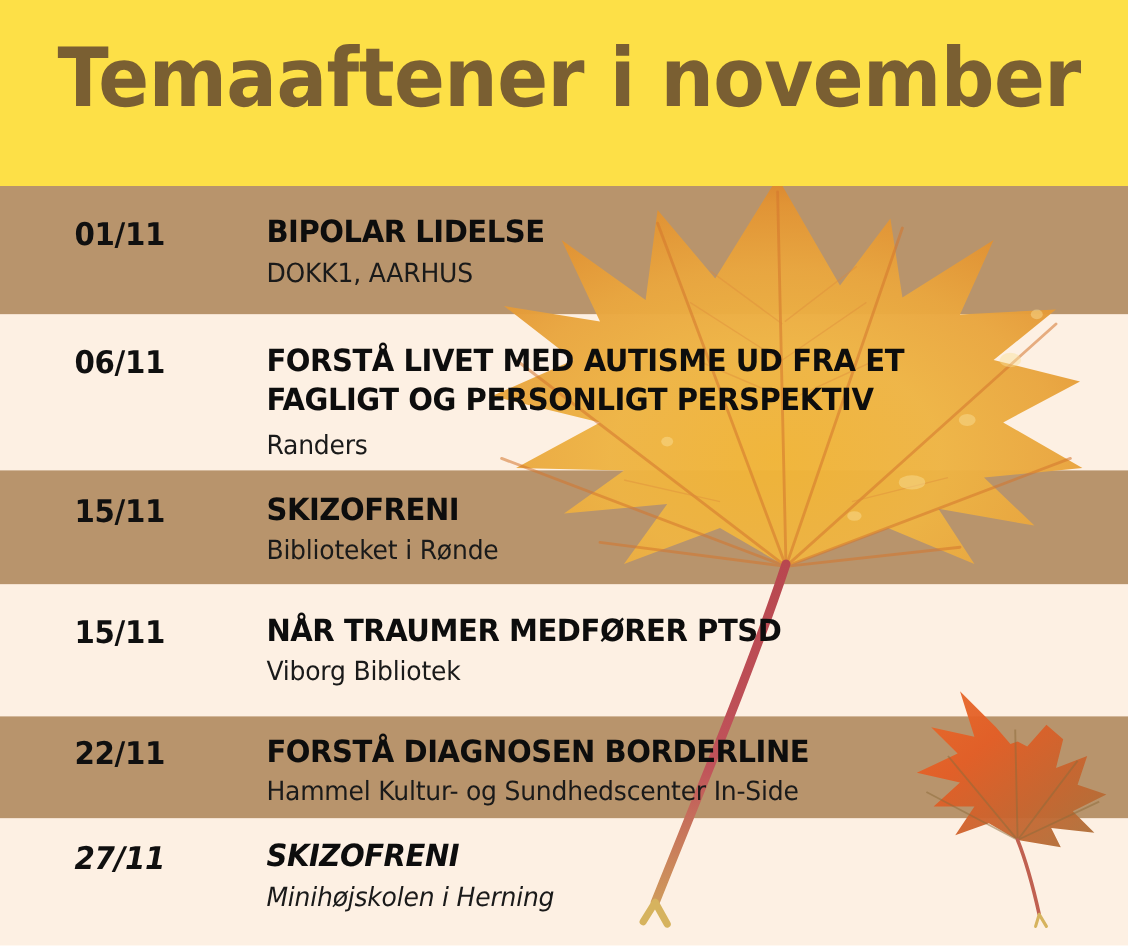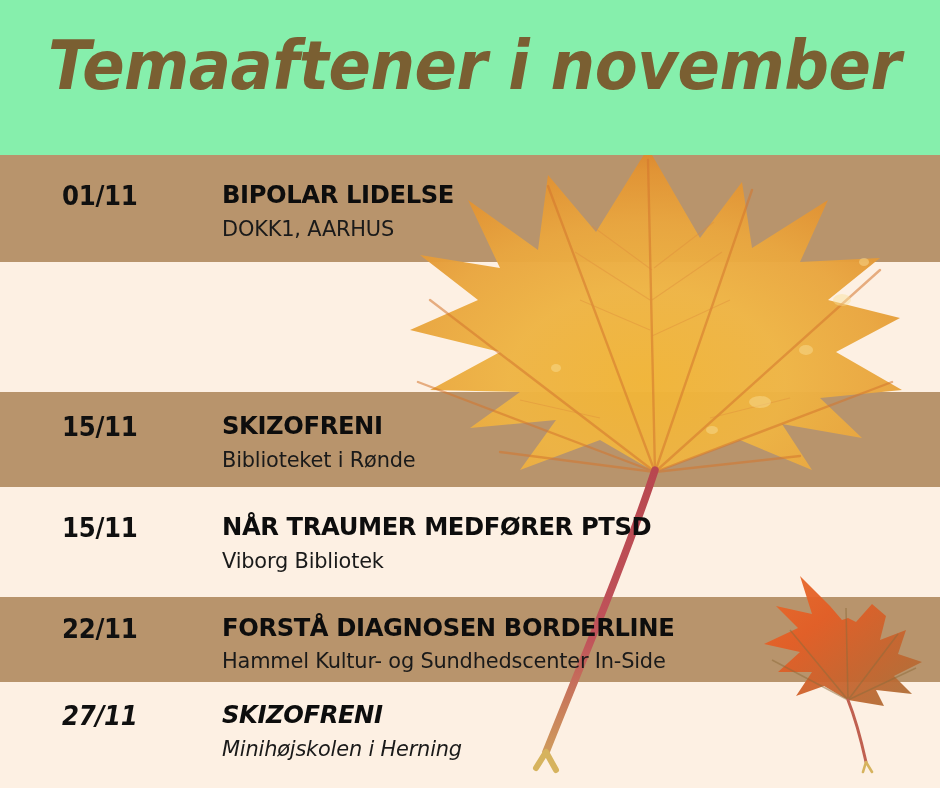--- a/index.html
+++ b/index.html
@@ -14,23 +14,22 @@
     background: #fdf0e3;
     overflow: hidden;
     font-family: "Liberation Sans", sans-serif;
   }
   
   #header {
     position: absolute;
     left: 0; top: 0;
     width: 940px;
     height: 155px;
-    background: #86efac;
+    background: #fde047;
     z-index: 4;
-    font-style: italic;
   }
   #poster-title {
     position: absolute;
     left: 48px;
     top: 27px;
     font-family: "DejaVu Sans", sans-serif;
     font-size: 68px;
     font-weight: 700;
     letter-spacing: -0.5px;
     color: #7a5f32;
@@ -223,20 +222,25 @@
   </div>
 
   <div id="rows">
 
     <div class="row" style="top:155px;height:107px;">
       <div class="row-date" style="top:26px;">01/11</div>
       <div class="row-title" style="top:23px;">BIPOLAR LIDELSE</div>
       <div class="row-venue" style="top:61px;">DOKK1, AARHUS</div>
     </div>
 
+    <div class="row" style="top:262px;height:130px;">
+      <div class="row-date" style="top:26px;">06/11</div>
+      <div class="row-title" style="top:23px;max-width:608px;">FORSTÅ LIVET MED AUTISME UD FRA ET FAGLIGT OG PERSONLIGT PERSPEKTIV</div>
+      <div class="row-venue" style="top:97px;">Randers</div>
+    </div>
 
     <div class="row" style="top:392px;height:95px;">
       <div class="row-date" style="top:20px;">15/11</div>
       <div class="row-title" style="top:17px;">SKIZOFRENI</div>
       <div class="row-venue" style="top:55px;">Biblioteket i Rønde</div>
     </div>
 
     <div class="row" style="top:487px;height:110px;">
       <div class="row-date" style="top:26px;">15/11</div>
       <div class="row-title" style="top:23px;">NÅR TRAUMER MEDFØRER PTSD</div>

